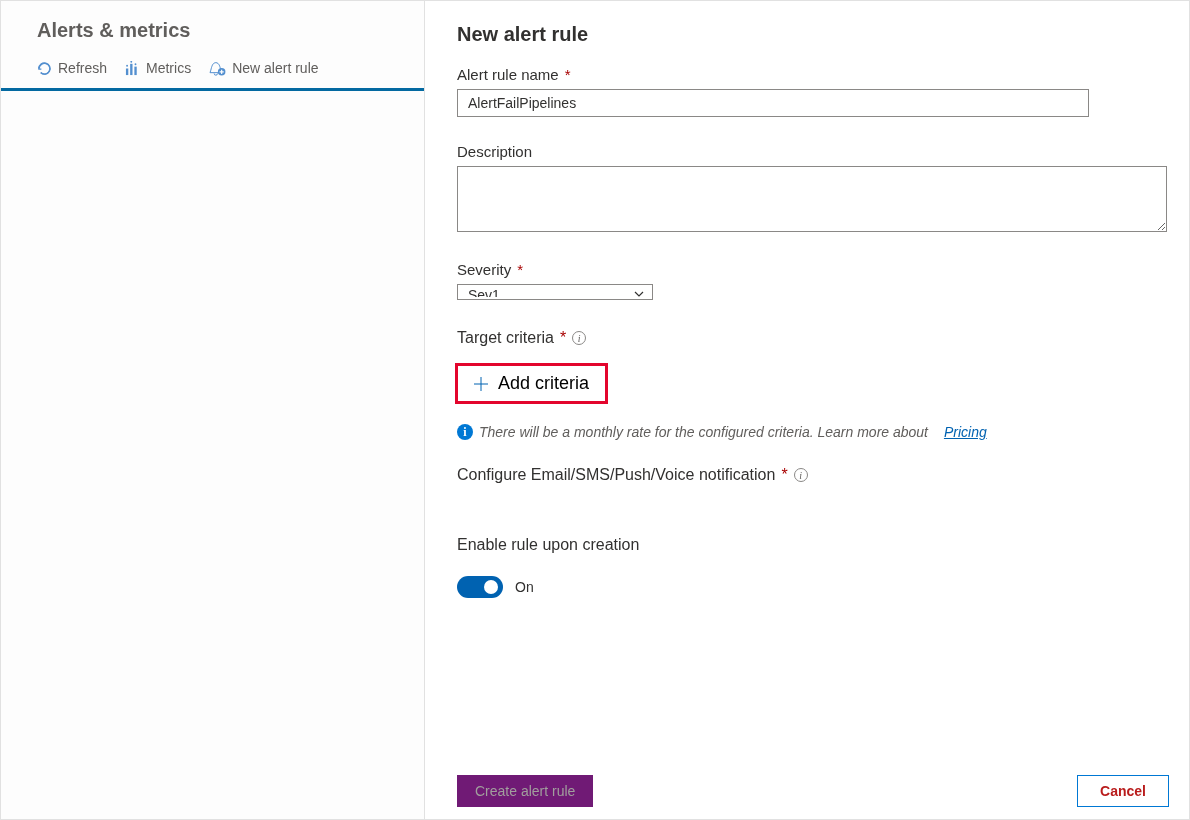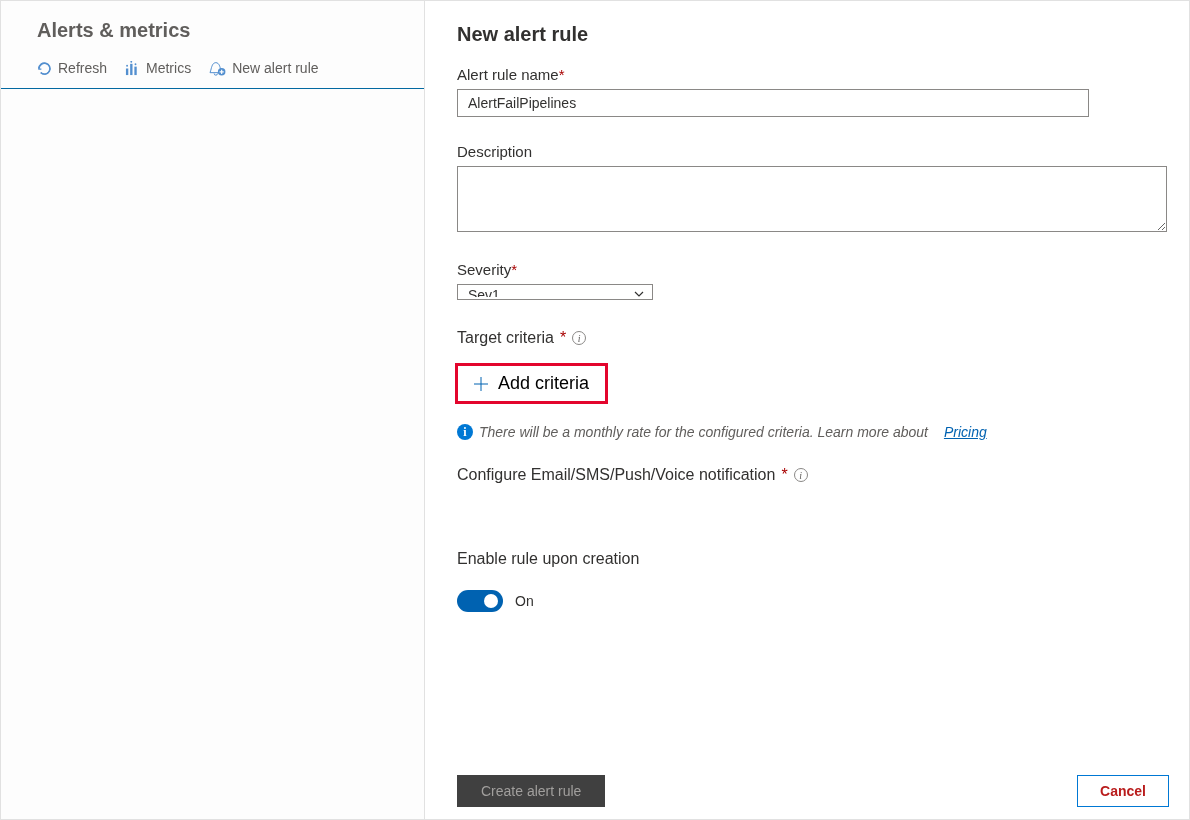--- a/index.html
+++ b/index.html
@@ -24,21 +24,21 @@
       font-size: 20px;
       font-weight: 600;
       color: #605e5c;
       padding: 18px 0 18px 36px;
     }
     .toolbar {
       display: flex;
       align-items: center;
       gap: 18px;
       padding: 0 0 12px 36px;
-      border-bottom: 1px solid #0369a1;
+      border-bottom: 3px solid #0369a1;
     }
     .toolbar-item {
       display: flex;
       align-items: center;
       gap: 6px;
       color: #605e5c;
       cursor: pointer;
     }
     .toolbar-item svg, .toolbar-item .icon-box { color: #0078d4; }
     .main {
@@ -55,20 +55,21 @@
       color: #323130;
       margin-bottom: 20px;
     }
     .form-section { margin-bottom: 26px; }
     .field-label {
       font-size: 15px;
       color: #323130;
       margin-bottom: 6px;
       display: flex;
       align-items: center;
+      gap: 6px;
     }
     .req { color: #a80000; }
     .text-input {
       width: 632px;
       height: 28px;
       border: 1px solid #8a8886;
       padding: 2px 10px;
       font-size: 14px;
       color: #323130;
       font-family: inherit;
@@ -188,24 +189,24 @@
     .footer {
       position: absolute;
       bottom: 12px;
       left: 32px;
       right: 20px;
       display: flex;
       justify-content: space-between;
       align-items: center;
     }
     .btn-primary-disabled {
-      background: #404040;
+      background: #701a75;
       color: #a19f9d;
       border: none;
-      padding: 8px 24px;
+      padding: 8px 18px;
       font-size: 14px;
       cursor: not-allowed;
       font-family: inherit;
     }
     .btn-secondary {
       background: #fff;
       border: 1px solid #0078d4;
       color: #b91c1c;
       padding: 7px 22px;
       font-size: 14px;
@@ -314,21 +315,21 @@
   </div>
 
   <div class="form-section">
     <div class="section-title">
       <span>Configure Email/SMS/Push/Voice notification</span>
       <span class="req">*</span>
       <span class="info-circle">i</span>
     </div>
   </div>
 
-  <div class="form-section" style="margin-top:22px;text-align:center;">
+  <div class="form-section" style="margin-top:8px;text-align:center;">
     <div class="section-title" style="margin-bottom:22px;">Enable rule upon creation</div>
     <div class="toggle-row">
       <div class="toggle">
         <div class="toggle-knob"></div>
       </div>
       <span>On</span>
     </div>
   </div>
 
   <div class="footer">

